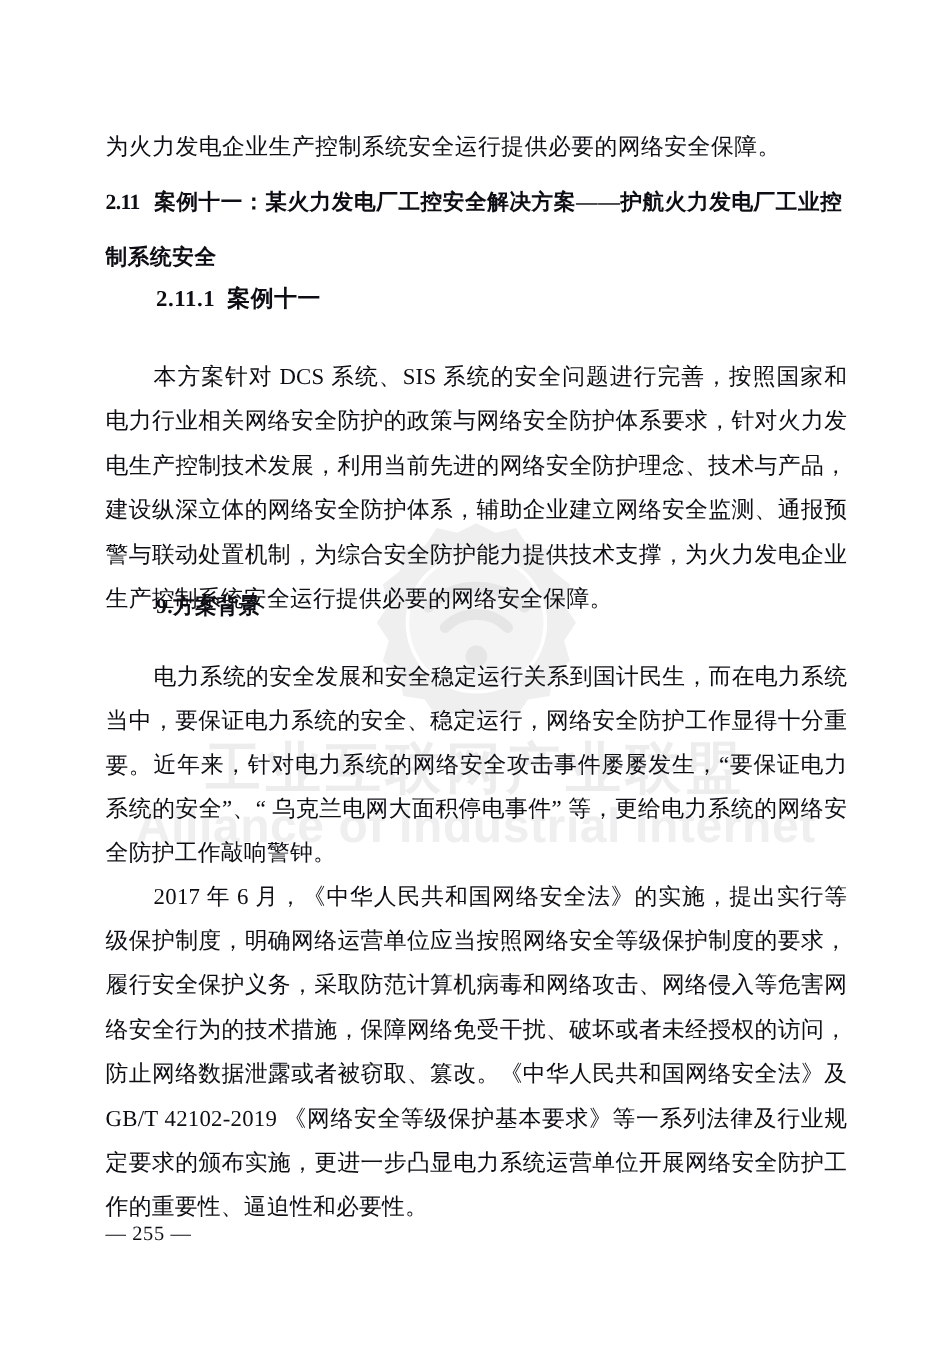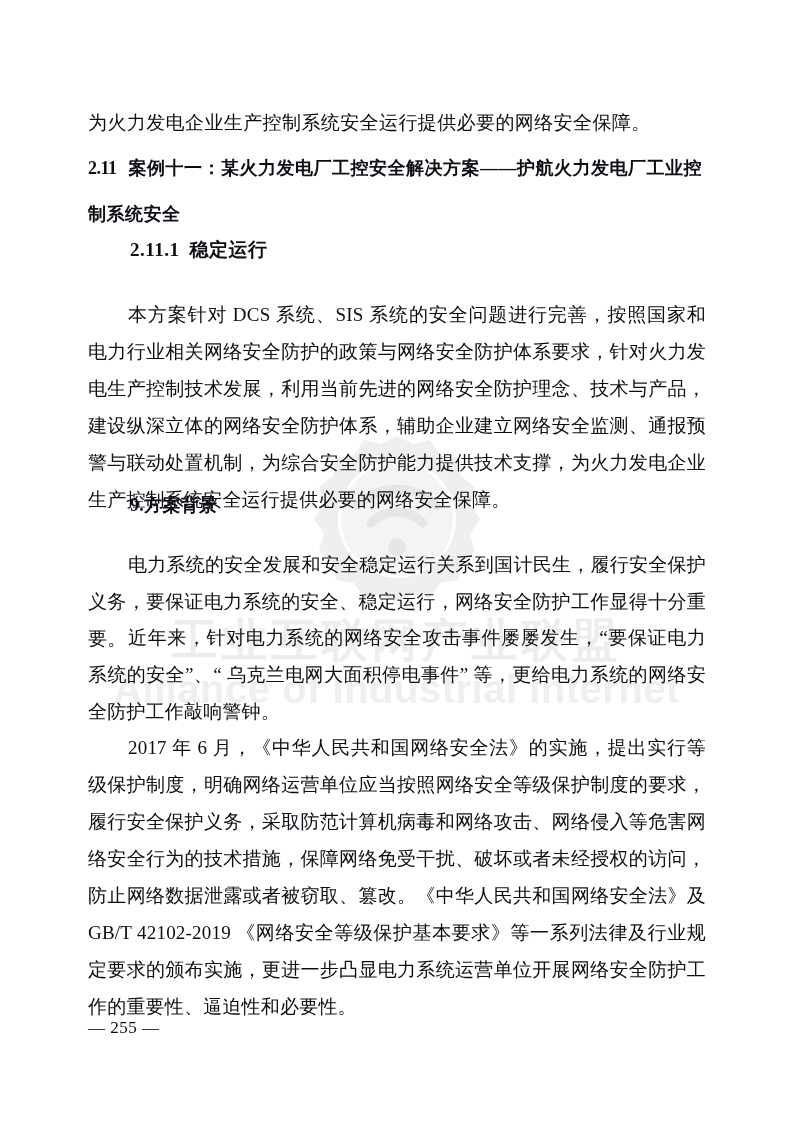--- a/index.html
+++ b/index.html
@@ -178,28 +178,28 @@
 <div id="page">
   <div class="content">
 
     <div class="line-cont">为火力发电企业生产控制系统安全运行提供必要的网络安全保障。</div>
 
     <div class="h2">
       <span class="num">2.11</span><span>案例十一：某火力发电厂工控安全解决方案——护航火力发电厂工业控制系统安全</span>
     </div>
 
     <div class="h3">
-      <span class="num">2.11.1</span><span>稳定运行</span>
+      <span class="num">2.11.1</span><span>案例十一</span>
     </div>
 
     <div class="para p1">本方案针对 DCS 系统、SIS 系统的安全问题进行完善，按照国家和电力行业相关网络安全防护的政策与网络安全防护体系要求，针对火力发电生产控制技术发展，利用当前先进的网络安全防护理念、技术与产品，建设纵深立体的网络安全防护体系，辅助企业建立网络安全监测、通报预警与联动处置机制，为综合安全防护能力提供技术支撑，为火力发电企业生产控制系统安全运行提供必要的网络安全保障。</div>
 
     <div class="h4">9.方案背景</div>
 
-    <div class="para p2">电力系统的安全发展和安全稳定运行关系到国计民生，履行安全保护义务，要保证电力系统的安全、稳定运行，网络安全防护工作显得十分重要。</div>
+    <div class="para p2">电力系统的安全发展和安全稳定运行关系到国计民生，而在电力系统当中，要保证电力系统的安全、稳定运行，网络安全防护工作显得十分重要。</div>
 
     <div class="para p3">近年来，针对电力系统的网络安全攻击事件屡屡发生，“要保证电力系统的安全”、“ 乌克兰电网大面积停电事件” 等，更给电力系统的网络安全防护工作敲响警钟。</div>
 
     <div class="para p4">2017 年 6 月，《中华人民共和国网络安全法》的实施，提出实行等级保护制度，明确网络运营单位应当按照网络安全等级保护制度的要求，履行安全保护义务，采取防范计算机病毒和网络攻击、网络侵入等危害网络安全行为的技术措施，保障网络免受干扰、破坏或者未经授权的访问，防止网络数据泄露或者被窃取、篡改。《中华人民共和国网络安全法》及 GB/T 42102-2019 《网络安全等级保护基本要求》等一系列法律及行业规定要求的颁布实施，更进一步凸显电力系统运营单位开展网络安全防护工作的重要性、逼迫性和必要性。</div>
 
     <div class="pagenum">— 255 —</div>
 
   </div>
 </div>
 

